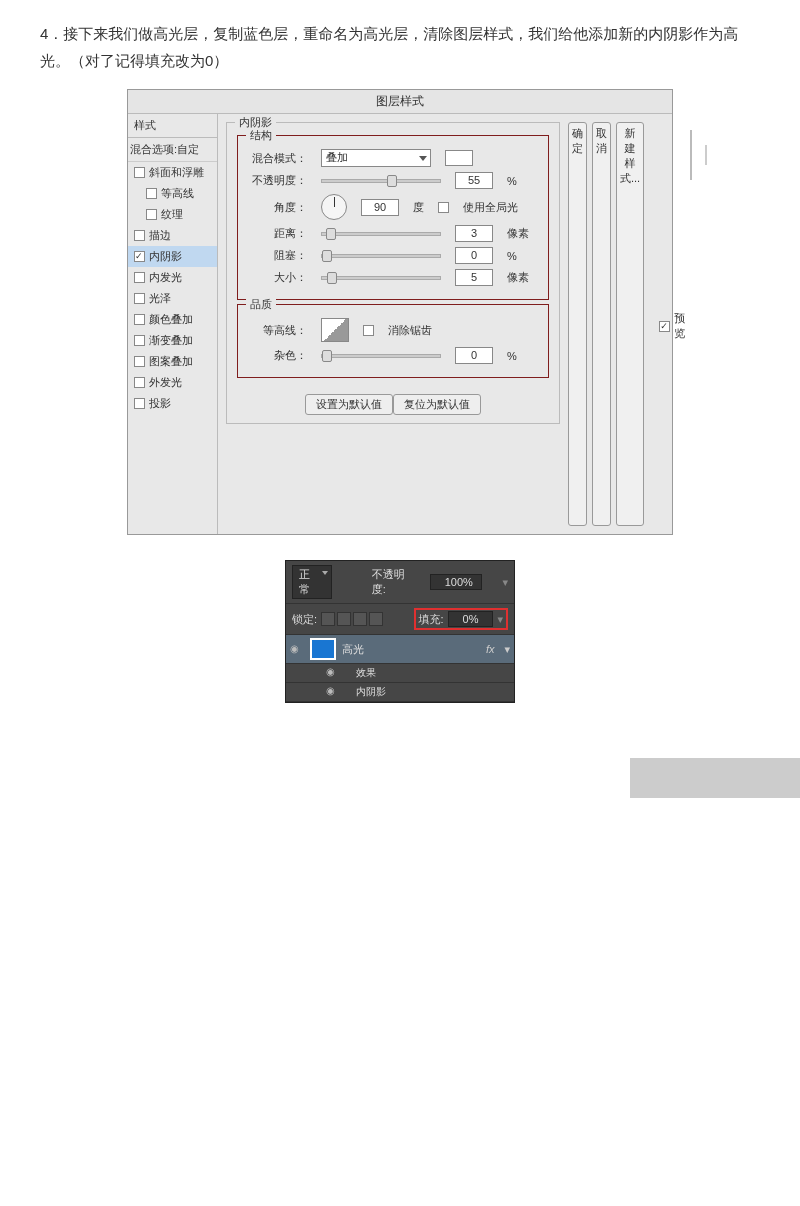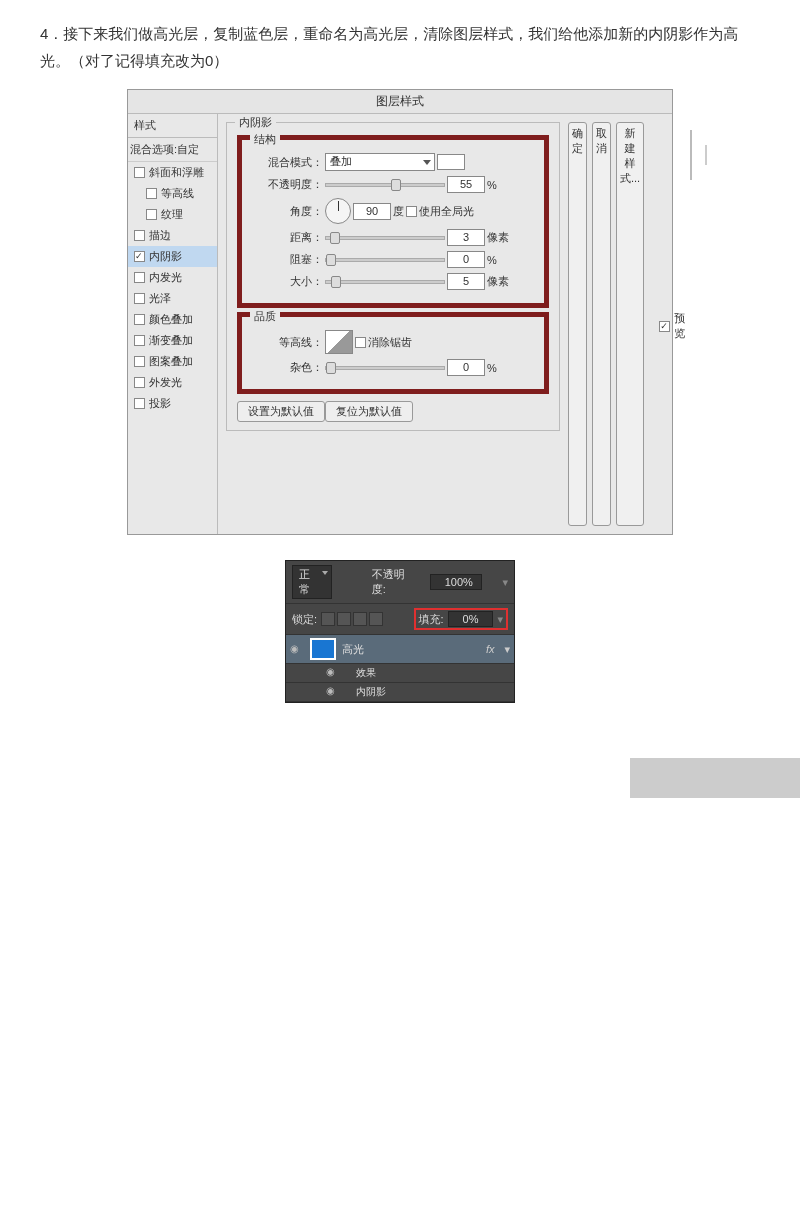--- a/index.html
+++ b/index.html
@@ -16,33 +16,33 @@
 .style-item{padding:3px 6px;display:flex;align-items:center;gap:4px;font-size:11px;cursor:pointer}
 .style-item.indent{padding-left:18px}
 .style-item.selected{background:#c0d8f0}
 .cb{width:11px;height:11px;border:1px solid #888;background:#fff;display:inline-block;flex-shrink:0}
 .cb.checked::after{content:"✓";font-size:9px;line-height:9px;display:block;color:#333}
 
 .main{flex:1;padding:8px;display:flex;gap:8px}
 .settings{flex:1}
 .fset{border:1px solid #bbb;padding:8px 10px;margin-bottom:6px;position:relative}
 .fset-title{position:absolute;top:-8px;left:8px;background:#e8e8e8;padding:0 4px;font-size:11px}
-.fset-sub{border:5px solid #7f1d1d;padding:8px 10px;margin-top:4px;position:relative}
-.row{display:flex;align-items:center;gap:2px;margin:5px 16px;font-size:11px}
+.fset-sub{border:1px solid #7f1d1d;padding:8px 10px;margin-top:4px;position:relative}
+.row{display:flex;align-items:center;gap:14px;margin:5px 4px;font-size:11px}
 .row-label{width:55px;text-align:right}
 .dropdown{height:18px;border:1px solid #888;background:#fff;padding:0 16px 0 4px;font-size:11px;position:relative;flex:0 0 110px}
 .dropdown::after{content:"";position:absolute;right:3px;top:6px;border-left:4px solid transparent;border-right:4px solid transparent;border-top:5px solid #555}
 .swatch{width:28px;height:16px;border:1px solid #888;background:#fff}
 .slider{flex:1;height:4px;background:#ccc;border:1px solid #aaa;position:relative;min-width:90px;max-width:120px}
 .slider-thumb{position:absolute;top:-5px;width:10px;height:12px;background:#ddd;border:1px solid #888;border-radius:2px}
 .num{width:38px;height:17px;border:1px solid #888;background:#fff;text-align:center;font-size:11px;line-height:15px}
 .angle-dial{width:26px;height:26px;border:1px solid #888;border-radius:50%;background:#f5f5f5;position:relative}
 .angle-dial::after{content:"";position:absolute;width:1px;height:10px;background:#333;left:50%;top:2px;transform-origin:bottom}
 .contour-sw{width:28px;height:24px;border:1px solid #888;background:linear-gradient(135deg,#fff 50%,#999 50%)}
-.btn-row{display:flex;gap:0;margin-top:7px}
+.btn-row{display:flex;gap:0;justify-content:center;margin-top:16px}
 .ps-btn{padding:2px 10px;font-size:11px;background:#eee;border:1px solid #999;border-radius:3px;cursor:pointer}
 
 .right-btns{width:96px;display:flex;flex-direction:row;gap:5px}
 .rbtn{padding:3px;text-align:center;font-size:11px;background:#f0f0f0;border:1px solid #999;border-radius:3px;cursor:pointer}
 .preview-check{display:flex;align-items:center;gap:4px;font-size:11px;margin-top:4px;padding-left:10px}
 .preview-box{width:60px;height:50px;background:#eee;border:1px solid #bbb;margin:8px auto;position:relative}
 .preview-box::after{content:"";position:absolute;inset:14px;border:1px solid #ccc;background:#f5f5f5}
 
 .layers-panel{width:230px;margin:25px auto;background:#464646;color:#ddd;font-size:11px;border:1px solid #222}
 .lp-row1{display:flex;align-items:center;padding:4px 6px;gap:20px;border-bottom:1px solid #333}

